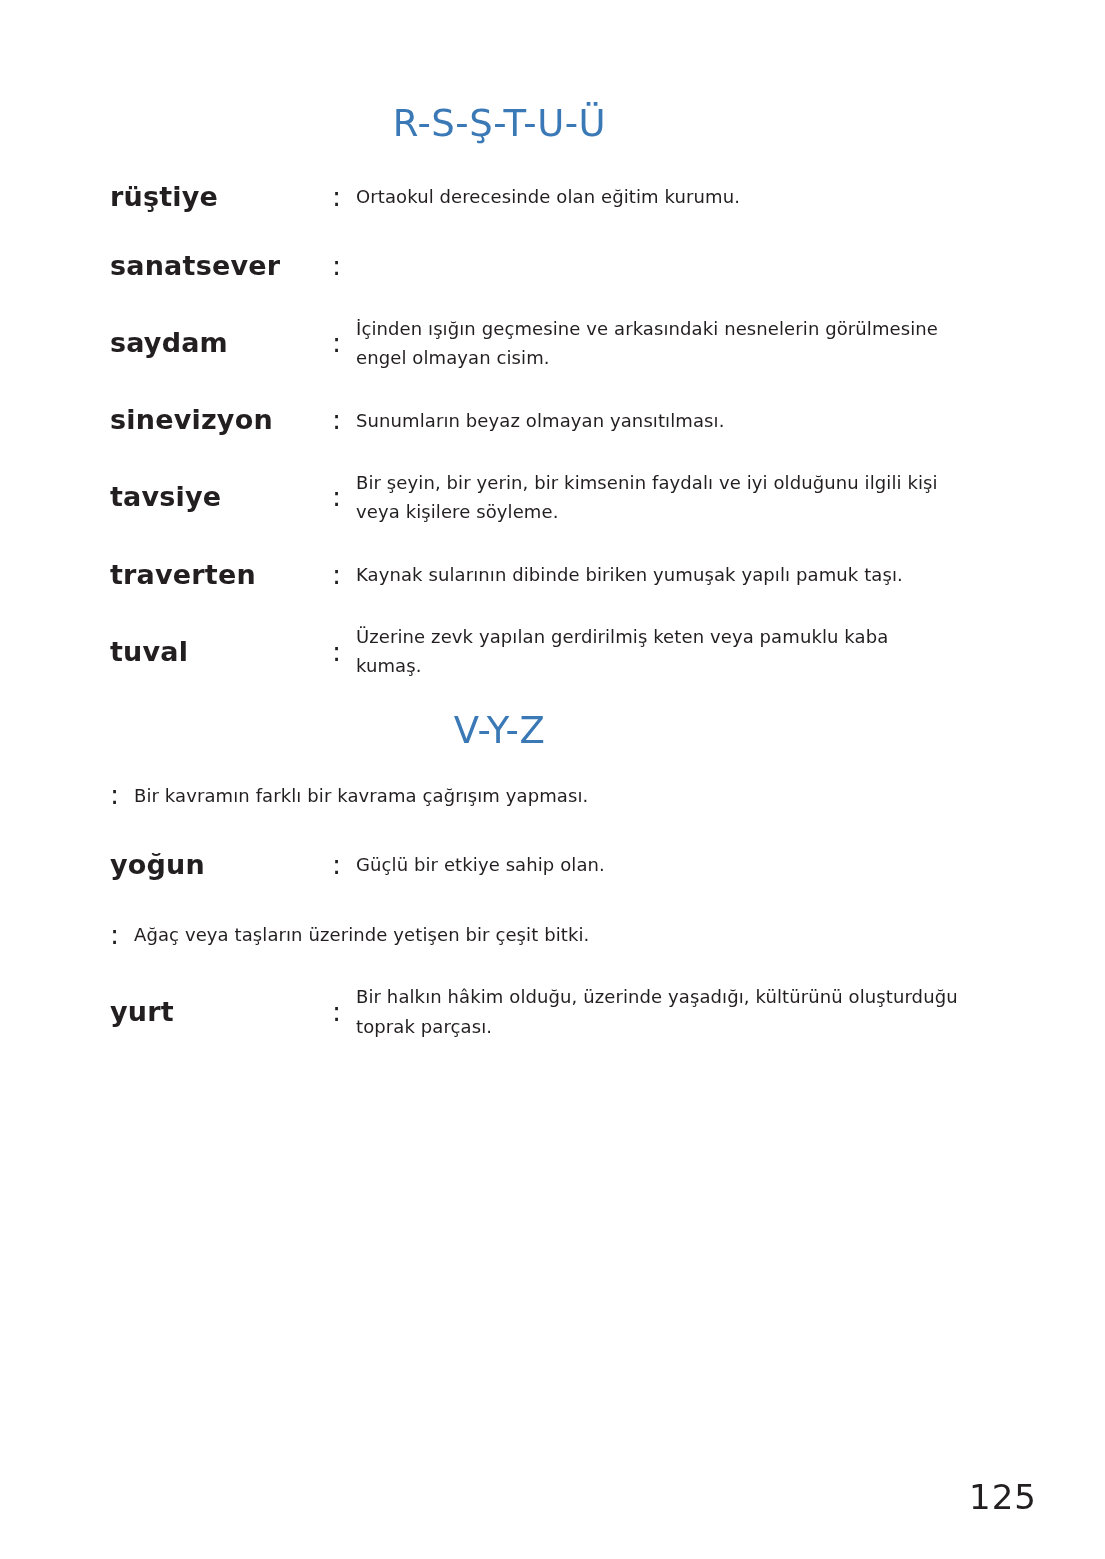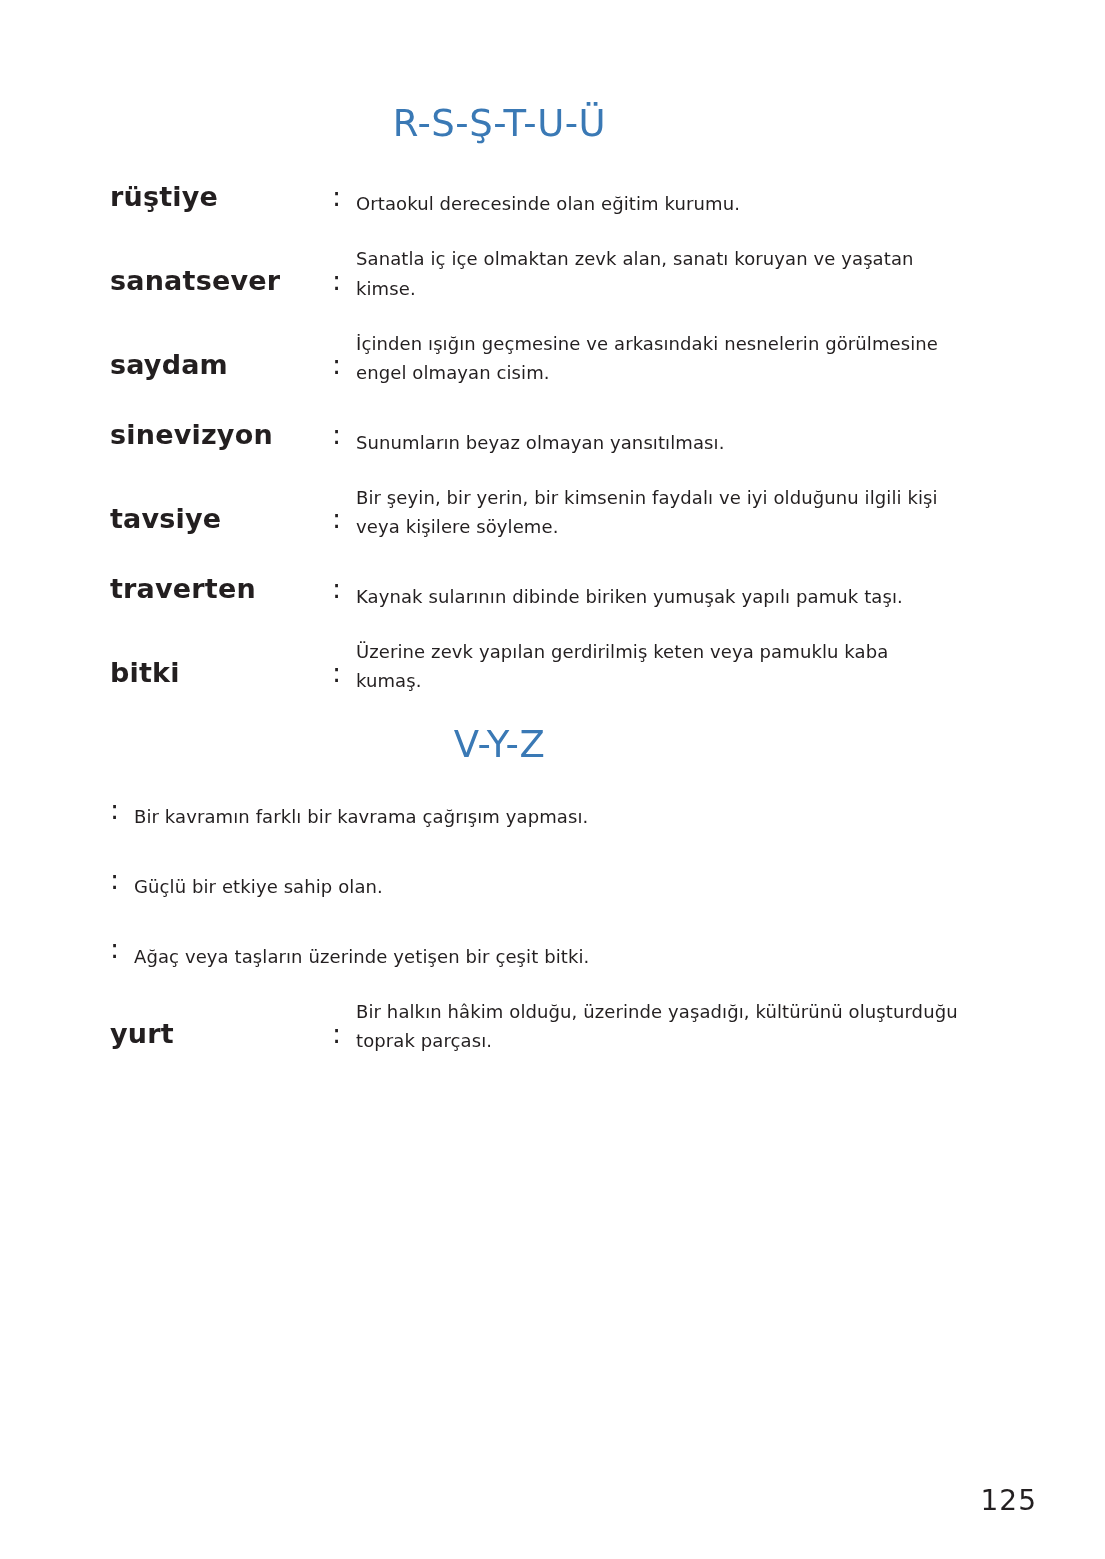--- a/index.html
+++ b/index.html
@@ -54,21 +54,21 @@
 
   
   .glossary {
     list-style: none;
     margin: 0;
     padding: 0;
   }
 
   .entry {
     display: flex;
-    align-items: flex-end;
+    align-items: center;
     padding-left: 110px;
     padding-right: 40px;
     margin-top: 26px;
     box-sizing: border-box;
   }
 
   .section-1 .glossary .entry:first-child {
     margin-top: 30px;
   }
 
@@ -105,21 +105,21 @@
     letter-spacing: 0.1px;
     color: #231f20;
     max-width: 706px;
   }
 
   
   .page-number {
     position: absolute;
     right: 68px;
     bottom: 42px;
-    font-size: 28px;
+    font-size: 34px;
     font-weight: 400;
     letter-spacing: 1px;
     color: #231f20;
   }
 </style>
 </head>
 <body>
 
 <div class="page">
 
@@ -132,21 +132,20 @@
 
         <li class="entry">
           <span class="entry-term">rüştiye</span>
           <span class="entry-colon">:</span>
           <span class="entry-definition">Ortaokul derecesinde olan eğitim kurumu.</span>
         </li>
 
         <li class="entry">
           <span class="entry-term">sanatsever</span>
           <span class="entry-colon">:</span>
-          <span class="entry-definition">Sanatla iç içe olmaktan zevk alan, sanatı koruyan ve yaşatan kimse.</span>
         </li>
 
         <li class="entry">
           <span class="entry-term">saydam</span>
           <span class="entry-colon">:</span>
           <span class="entry-definition">İçinden ışığın geçmesine ve arkasındaki nesnelerin görülmesine engel olmayan cisim.</span>
         </li>
 
         <li class="entry">
           <span class="entry-term">sinevizyon</span>
@@ -160,39 +159,40 @@
           <span class="entry-definition">Bir şeyin, bir yerin, bir kimsenin faydalı ve iyi olduğunu ilgili kişi veya kişilere söyleme.</span>
         </li>
 
         <li class="entry">
           <span class="entry-term">traverten</span>
           <span class="entry-colon">:</span>
           <span class="entry-definition">Kaynak sularının dibinde biriken yumuşak yapılı pamuk taşı.</span>
         </li>
 
         <li class="entry">
-          <span class="entry-term">bitki</span>
+          <span class="entry-term">tuval</span>
           <span class="entry-colon">:</span>
           <span class="entry-definition">Üzerine zevk yapılan gerdirilmiş keten veya pamuklu kaba kumaş.</span>
         </li>
 
       </ul>
     </section>
 
     <section class="section-2">
       <h2 class="section-heading">V-Y-Z</h2>
 
       <ul class="glossary">
 
         <li class="entry">
           <span class="entry-colon">:</span>
           <span class="entry-definition">Bir kavramın farklı bir kavrama çağrışım yapması.</span>
         </li>
 
         <li class="entry">
+          <span class="entry-term">yoğun</span>
           <span class="entry-colon">:</span>
           <span class="entry-definition">Güçlü bir etkiye sahip olan.</span>
         </li>
 
         <li class="entry">
           <span class="entry-colon">:</span>
           <span class="entry-definition">Ağaç veya taşların üzerinde yetişen bir çeşit bitki.</span>
         </li>
 
         <li class="entry">

